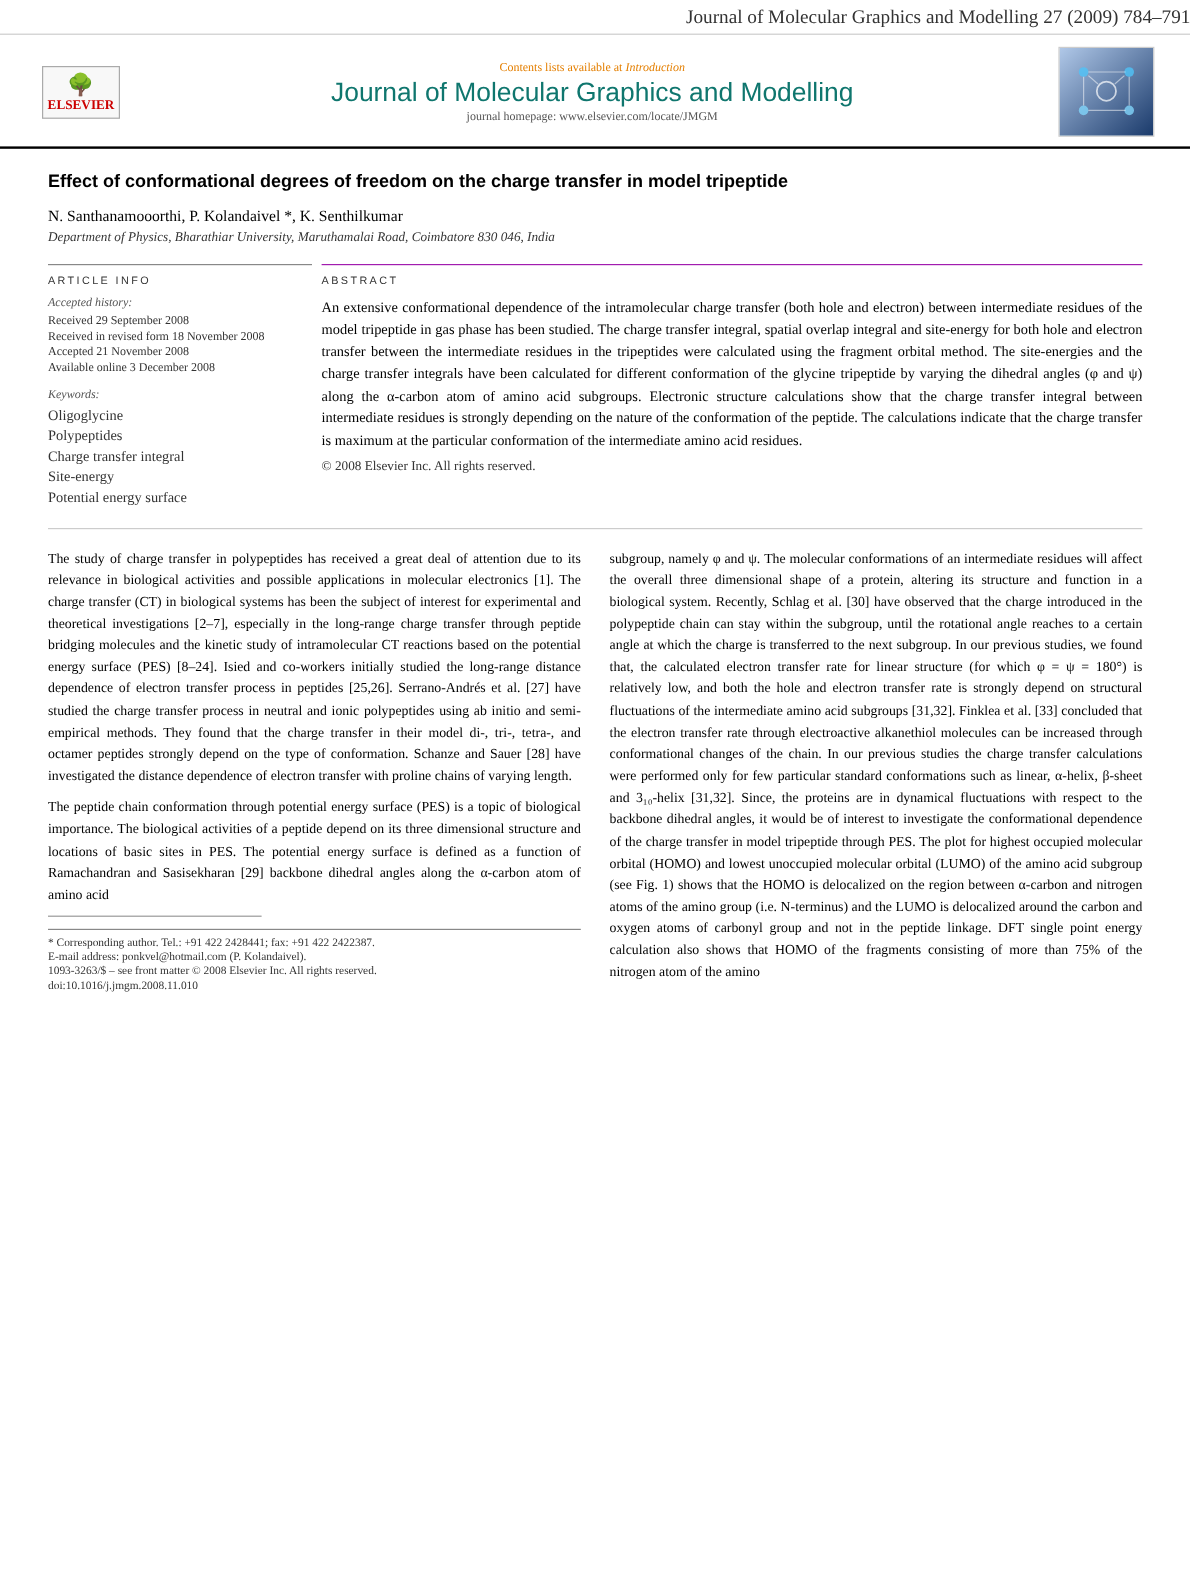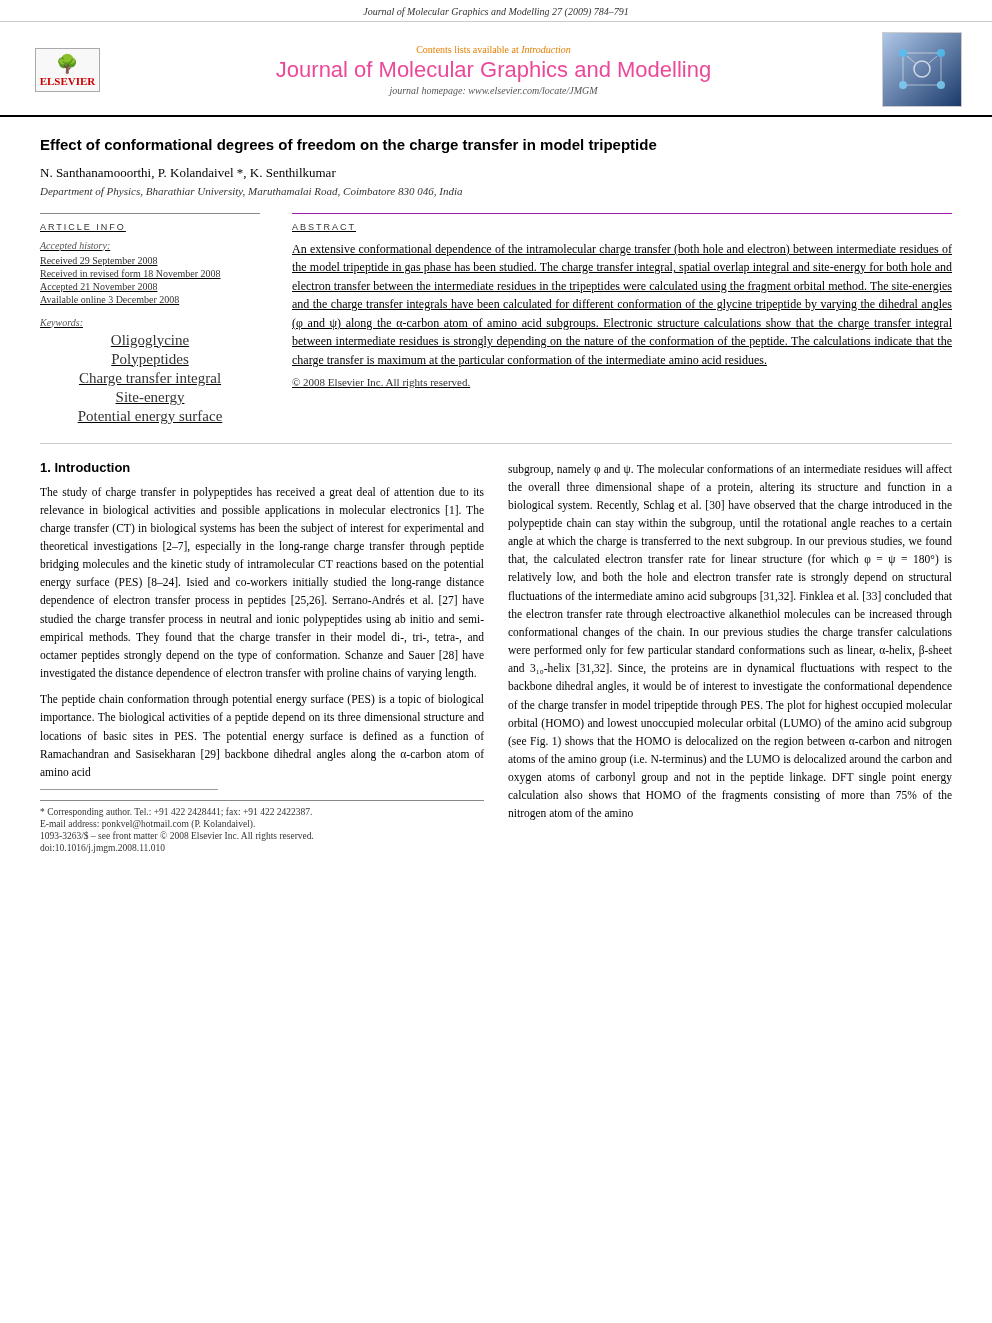--- a/index.html
+++ b/index.html
@@ -7,26 +7,25 @@
       background: #fff;
       font-family: "Times New Roman", Times, serif;
       font-size: 13px;
       color: #000;
       width: 992px;
       min-height: 1323px;
     }
 
     
     .top-bar {
-      text-align: center;
-      font-size: 10px;
+      text-align: right;
+      font-size: 16px;
       color: #333;
       padding: 6px 0 4px 0;
       border-bottom: 1px solid #ccc;
-      font-style: italic;
     }
 
     
     .journal-header {
       display: flex;
       align-items: center;
       justify-content: space-between;
       padding: 10px 30px 8px 30px;
       border-bottom: 2px solid #000;
     }
@@ -40,27 +39,26 @@
       margin-bottom: 2px;
     }
     .sciencedirect-link span {
       color: #e47f00;
       margin-top: 10px;
     }
     .journal-title {
       font-size: 22px;
       font-family: Arial, sans-serif;
       font-weight: normal;
-      color: #ec4899;
+      color: #0f766e;
       margin-bottom: 2px;
     }
     .journal-homepage {
       font-size: 10px;
       color: #555;
-      font-style: italic;
     }
     .elsevier-logo-left {
       width: 75px;
       display: flex;
       flex-direction: column;
       align-items: center;
     }
     .logo-box {
       border: 1px solid #aaa;
       padding: 4px;
@@ -111,23 +109,22 @@
     .affiliation {
       font-size: 11px;
       font-style: italic;
       color: #333;
       margin-bottom: 16px;
     }
 
     
     .two-col {
       display: flex;
-      gap: 32px;
+      gap: 8px;
       margin-bottom: 16px;
-      text-decoration: underline;
     }
 
     .left-col {
       width: 220px;
       flex-shrink: 0;
       border-top: 1px solid #888;
       padding-top: 8px;
     }
 
     .right-col {
@@ -158,24 +155,23 @@
     }
 
     .keywords-header {
       font-size: 10px;
       font-style: italic;
       color: #555;
       margin-top: 12px;
       margin-bottom: 4px;
     }
     .keyword-item {
-      font-size: 15px;
-      color: #333;
-      margin-bottom: 2px;
-      text-align: center;
+      font-size: 12px;
+      color: #333;
+      margin-bottom: 2px;
     }
 
     
     .abstract-text {
       font-size: 12px;
       line-height: 1.55;
       text-align: justify;
     }
     .abstract-text p {
       margin-bottom: 6px;
@@ -338,23 +334,20 @@
       </div>
       <div class="copyright">© 2008 Elsevier Inc. All rights reserved.</div>
     </div>
   </div>
 
   <hr class="section-divider">
 
   <div class="body-two-col">
 
     <div class="body-left">
-      <div class="section-title">
-        <span>1.</span>&nbsp;<span>Introduction</span>
-      </div>
       <div class="body-text">
         <p>The study of charge transfer in polypeptides has received a great deal of attention due to its relevance in biological activities and possible applications in molecular electronics [1]. The charge transfer (CT) in biological systems has been the subject of interest for experimental and theoretical investigations [2–7], especially in the long-range charge transfer through peptide bridging molecules and the kinetic study of intramolecular CT reactions based on the potential energy surface (PES) [8–24]. Isied and co-workers initially studied the long-range distance dependence of electron transfer process in peptides [25,26]. Serrano-Andrés et al. [27] have studied the charge transfer process in neutral and ionic polypeptides using ab initio and semi-empirical methods. They found that the charge transfer in their model di-, tri-, tetra-, and octamer peptides strongly depend on the type of conformation. Schanze and Sauer [28] have investigated the distance dependence of electron transfer with proline chains of varying length.</p>
       </div>
       <div class="body-text">
         <p>The peptide chain conformation through potential energy surface (PES) is a topic of biological importance. The biological activities of a peptide depend on its three dimensional structure and locations of basic sites in PES. The potential energy surface is defined as a function of Ramachandran and Sasisekharan [29] backbone dihedral angles along the α-carbon atom of amino acid</p>
       </div>
 
       <hr class="footnote-sep">
       <div class="footer">
         <div class="footer-line">* Corresponding author. Tel.: +91 422 2428441; fax: +91 422 2422387.</div>

